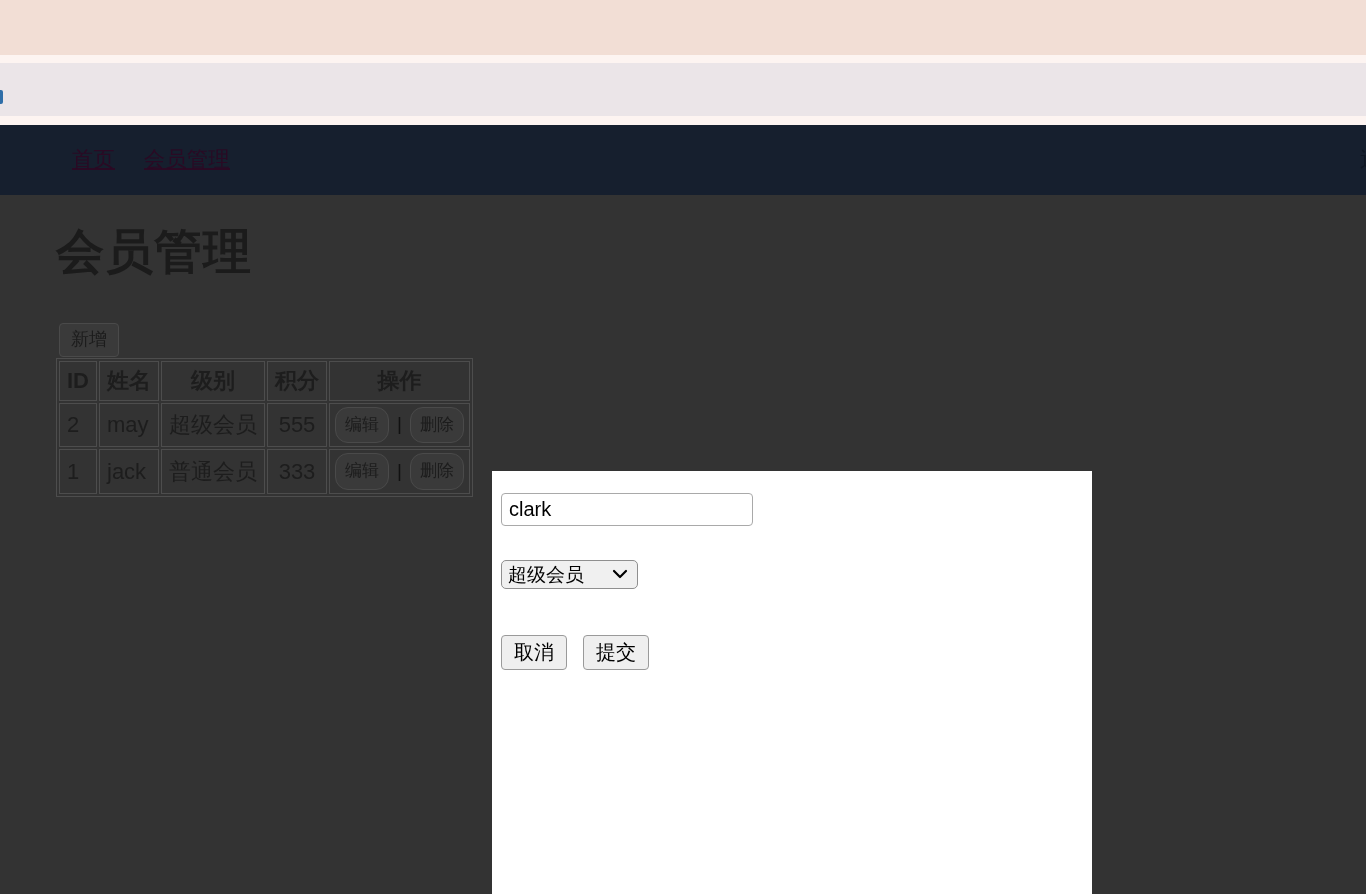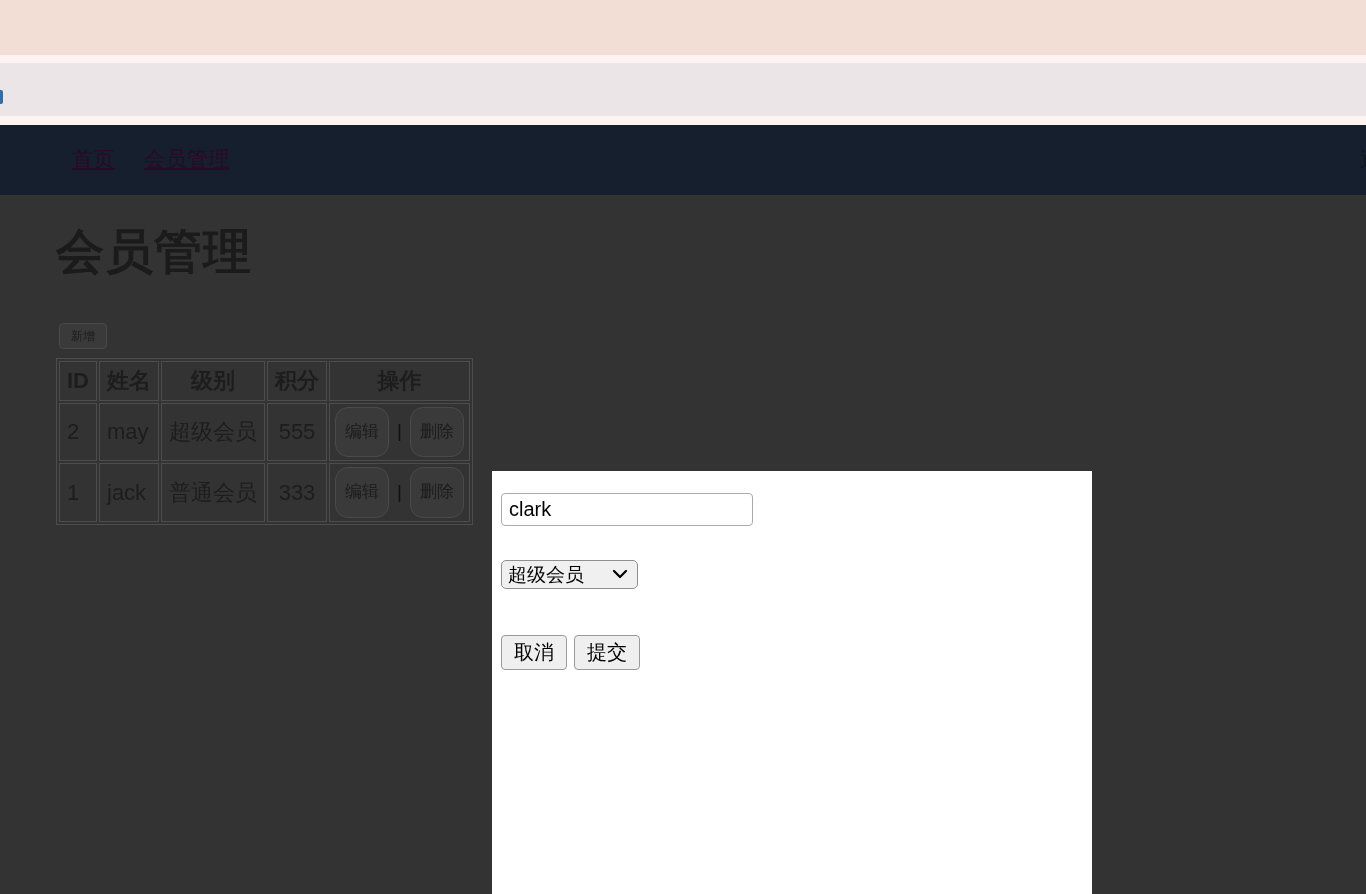--- a/index.html
+++ b/index.html
@@ -93,21 +93,21 @@
     font-weight: bold;
     color: #1b1b1b;
     letter-spacing: 1px;
   }
 
   .add-button {
     position: absolute;
     left: 59px;
     top: 128px;
     font-family: "Liberation Sans", "DejaVu Sans", sans-serif;
-    font-size: 12px;
+    font-size: 18px;
     color: #1c1c1c;
     background: #3a3a3a;
     border: 1px solid #4a4a4a;
     border-radius: 4px;
     padding: 5px 11px;
     cursor: pointer;
     line-height: 1.2;
   }
 
   
@@ -140,21 +140,21 @@
   .cell-actions {
     padding: 3px 5px !important;
   }
   .row-btn {
     font-family: "Liberation Sans", "DejaVu Sans", sans-serif;
     font-size: 17px;
     color: #1c1c1c;
     background: #3a3a3a;
     border: 1px solid #4a4a4a;
     border-radius: 13px;
-    padding: 14px 9px;
+    padding: 7px 9px;
     cursor: pointer;
     line-height: 1.2;
   }
   .row-sep {
     display: inline-block;
     padding: 0 8px;
     color: #111;
     font-size: 19px;
     vertical-align: middle;
   }
@@ -216,21 +216,21 @@
   }
   .select-chevron {
     position: absolute;
     right: 10px;
     top: 7px;
     pointer-events: none;
   }
   .btn-row {
     margin-top: 16px;
     display: flex;
-    gap: 7px;
+    gap: 16px;
   }
   .modal-btn {
     font-family: "Liberation Sans", "DejaVu Sans", sans-serif;
     font-size: 20px;
     color: #000;
     background: #efefef;
     border: 1px solid #9a9a9a;
     border-radius: 4px;
     padding: 4px 12px;
     cursor: pointer;

